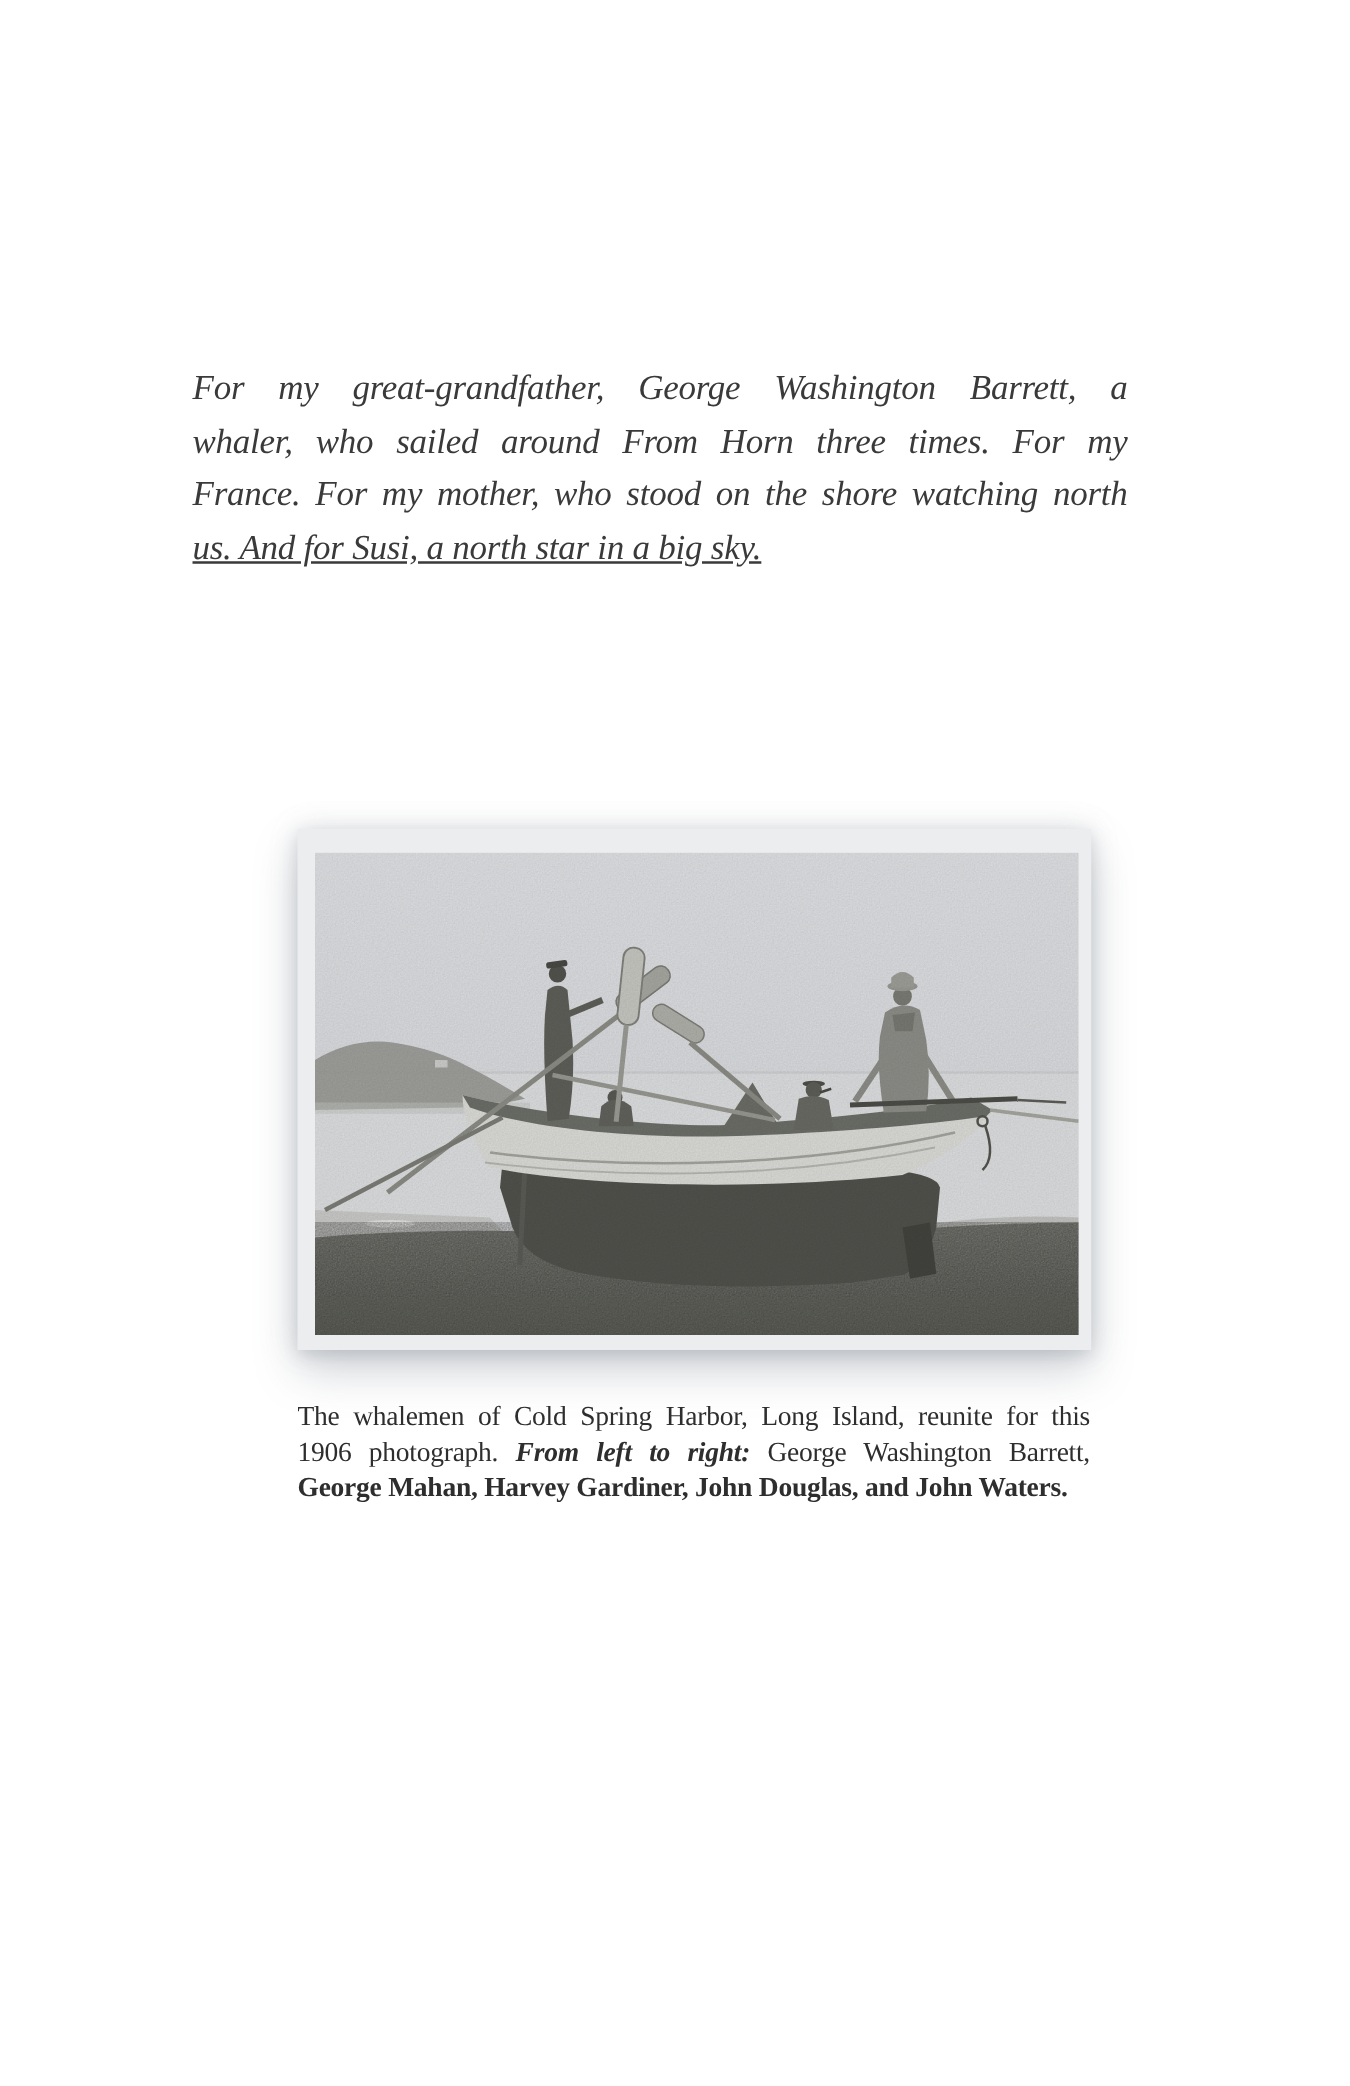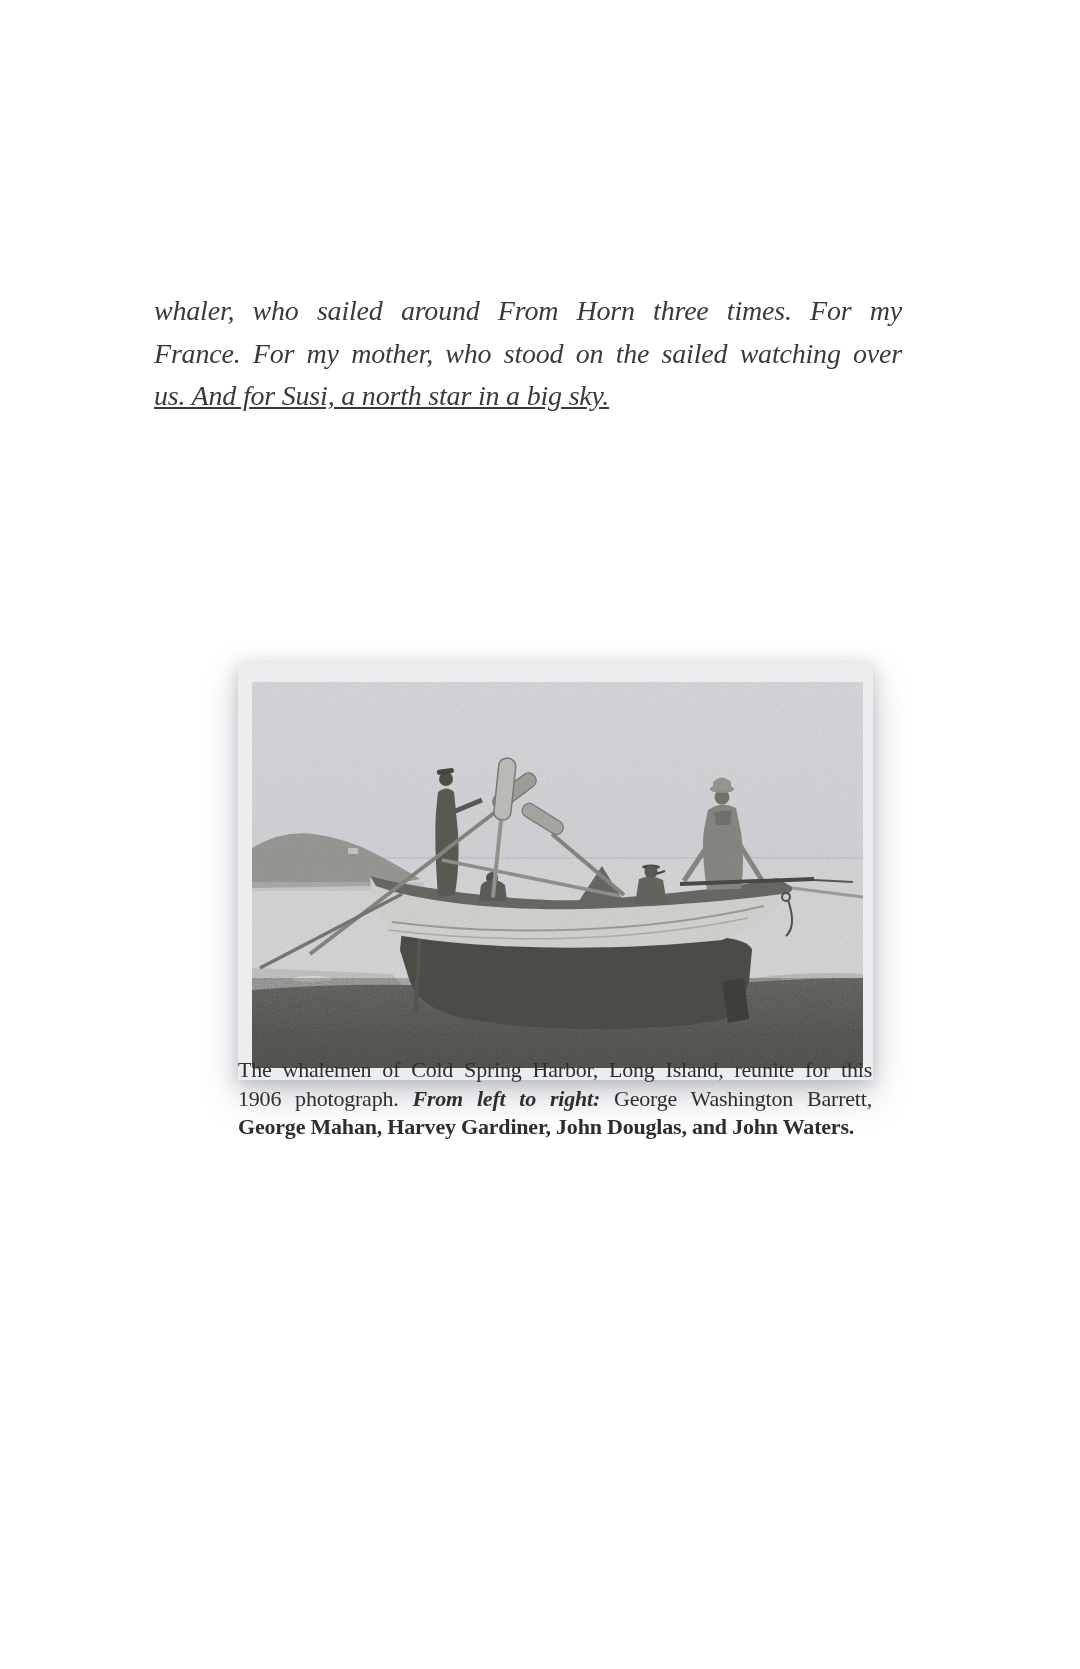--- a/index.html
+++ b/index.html
@@ -22,38 +22,39 @@
     position:absolute;left:238px;top:663px;width:635px;height:417px;
     box-sizing:border-box;padding:19px 10px 12px 14px;
     background:#ecedef;
     box-shadow:0 16px 34px rgba(110,118,132,.32), 0 4px 12px rgba(110,118,132,.20), 0 0 22px rgba(150,155,165,.22);
   }
   .photo-print .photo-inner{width:611px;height:386px;overflow:hidden;}
   .photo-inner svg{display:block;}
 
   
   .caption{
-    position:absolute;left:238px;top:1056px;width:634px;
+    position:absolute;left:238px;top:1119px;width:634px;
     font-size:22px;line-height:28.6px;letter-spacing:-0.2px;color:#2e2e2e;
   }
   .caption .cline{text-align:justify;text-align-last:justify;white-space:nowrap;}
   .caption .cline.last{text-align-last:left;font-weight:bold;}
   .caption .ital{font-style:italic;font-weight:bold;}
 
   
   .watermark{position:absolute;left:0;top:1400px;width:1080px;height:269px;}
 </style>
 </head>
 <body>
 
 <main>
 
   <div class="dedication">
+    <div class="jline">For my great-grandfather, George Washington Barrett, a</div>
     <div class="jline">whaler, who sailed around From Horn three times. For my</div>
-    <div class="jline">France. For my mother, who stood on the sailed watching over</div>
+    <div class="jline">France. For my mother, who stood on the shore watching north</div>
     <div class="jline last">us. And for Susi, a north star in a big sky.</div>
   </div>
 
   <figure class="photo-print" style="margin:0">
     <div class="photo-inner">
       <svg width="611" height="386" viewBox="0 0 611 386" xmlns="http://www.w3.org/2000/svg">
         <defs>
           <linearGradient id="gsky" x1="0" y1="0" x2="0" y2="1">
             <stop offset="0" stop-color="#e3e4e7"></stop>
               <stop offset="1" stop-color="#d7d9dc"></stop>

